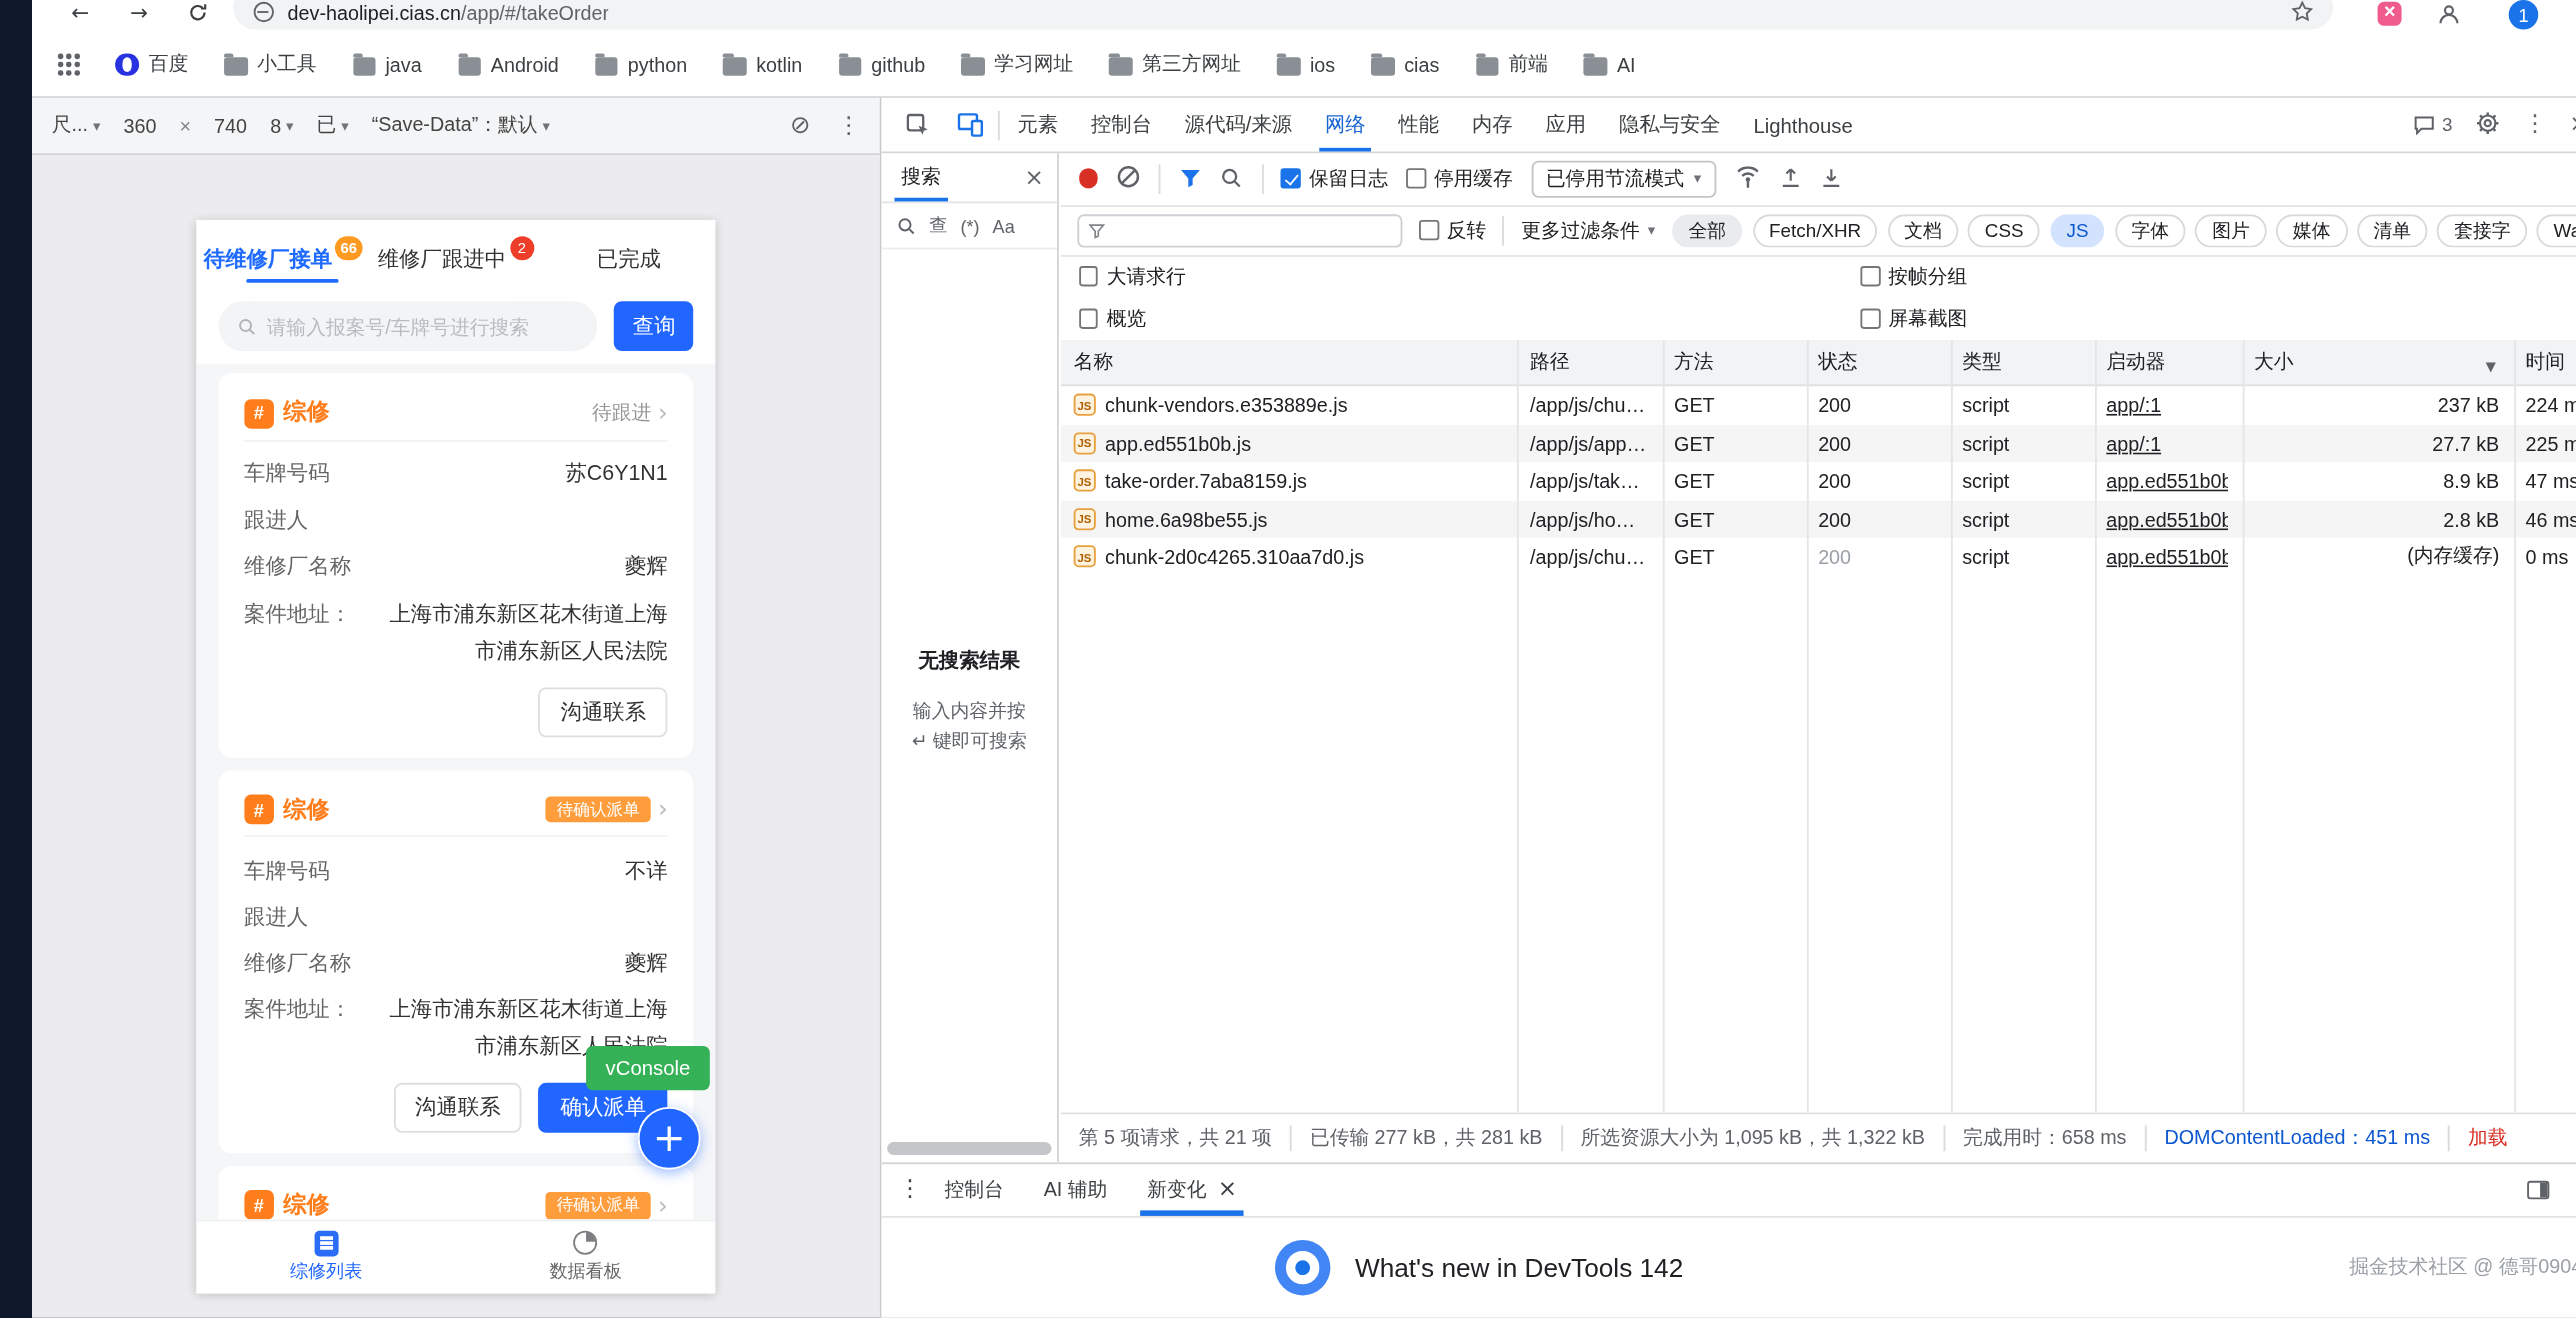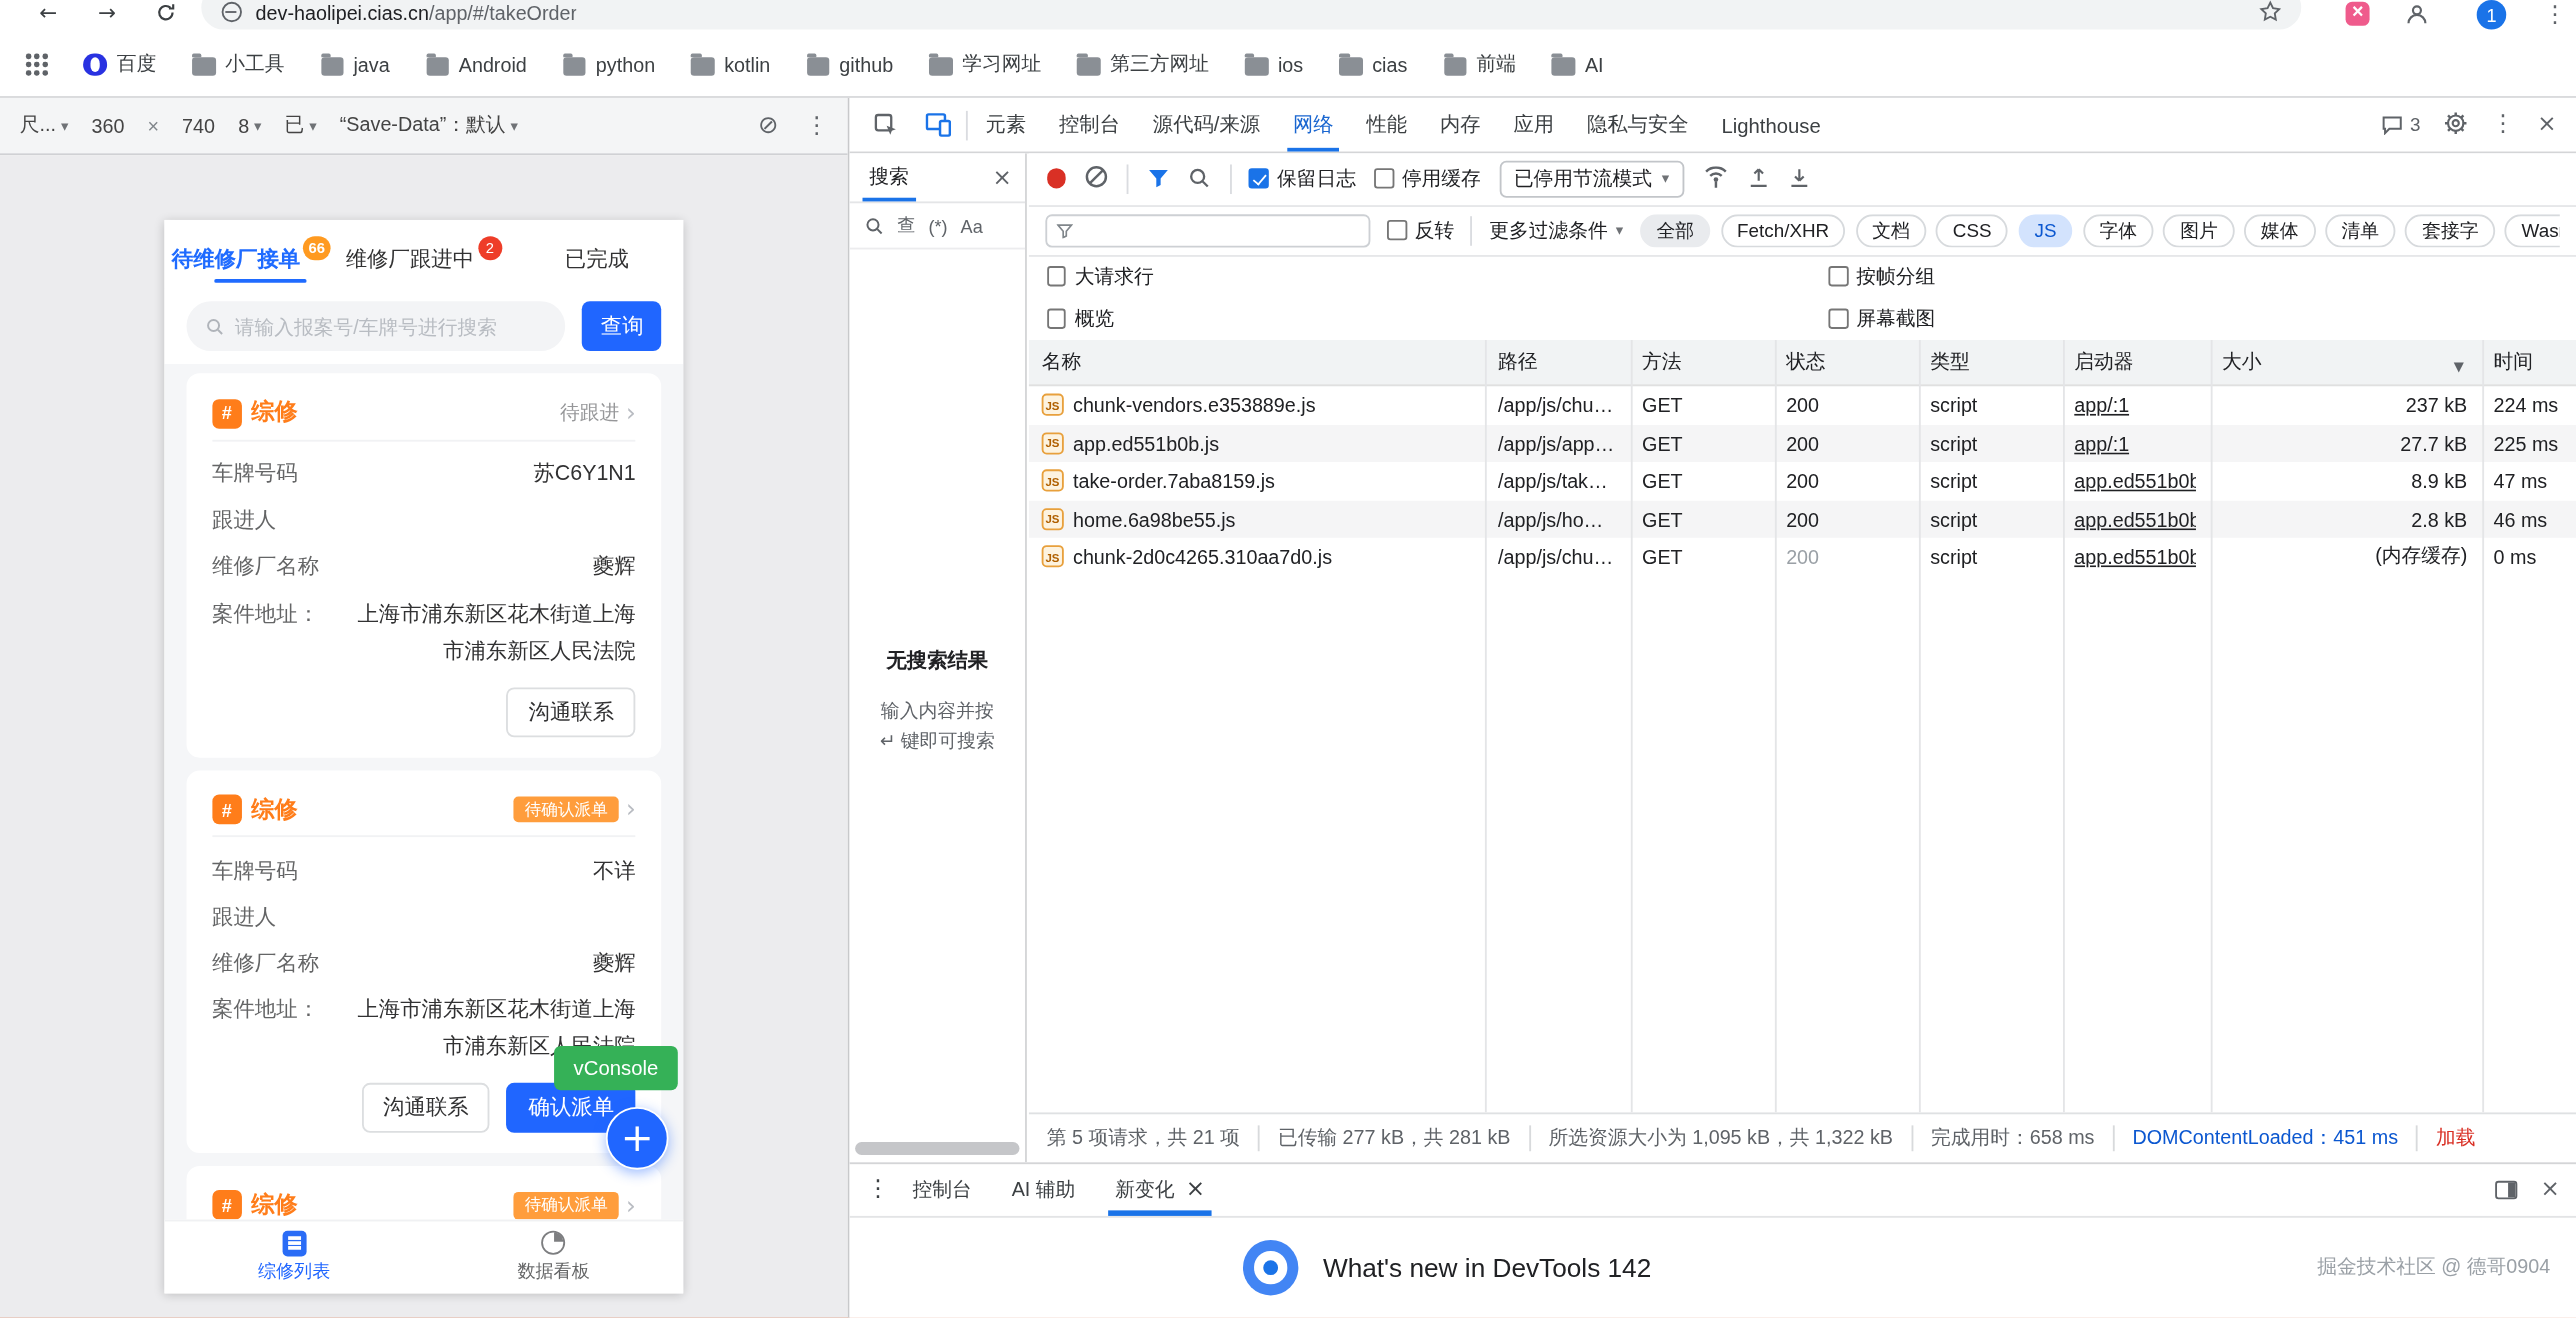--- a/index.html
+++ b/index.html
@@ -1,17 +1,17 @@
 <!DOCTYPE html>
 <html style="font-size:14.2px"><head>
 <meta charset="utf-8">
 <style>
   *{box-sizing:border-box;margin:0;padding:0;}
   html,body{margin:0;padding:0;background:#fff;overflow:hidden;}
-  #viewport{width:2576px;height:1318px;position:relative;overflow:hidden;background:#c2410c;}
+  #viewport{width:2576px;height:1318px;position:relative;overflow:hidden;background:#0f172a;padding-left:32px;}
   #stage{width:1395px;height:713px;transform:scale(1.8469,1.8479);transform-origin:0 0;
     position:relative;background:#fff;color:#202124;
     font-family:"Liberation Sans","DejaVu Sans",sans-serif;font-size:10.7px;}
   .ic{font-family:"DejaVu Sans",sans-serif;font-style:normal;line-height:1;display:inline-block;}
   .ic-caret::before{content:"▾";font-size:8px;color:#6f7276;}
   .ic-x::before{content:"×";font-size:12.5px;}
   .ic-chev::before{content:"›";font-size:13.3px;}
   .ic-kebab::before{content:"⋮";font-size:12.5px;}
   .ic-plus::before{content:"+";}
   .ic-back::before{content:"←";}

